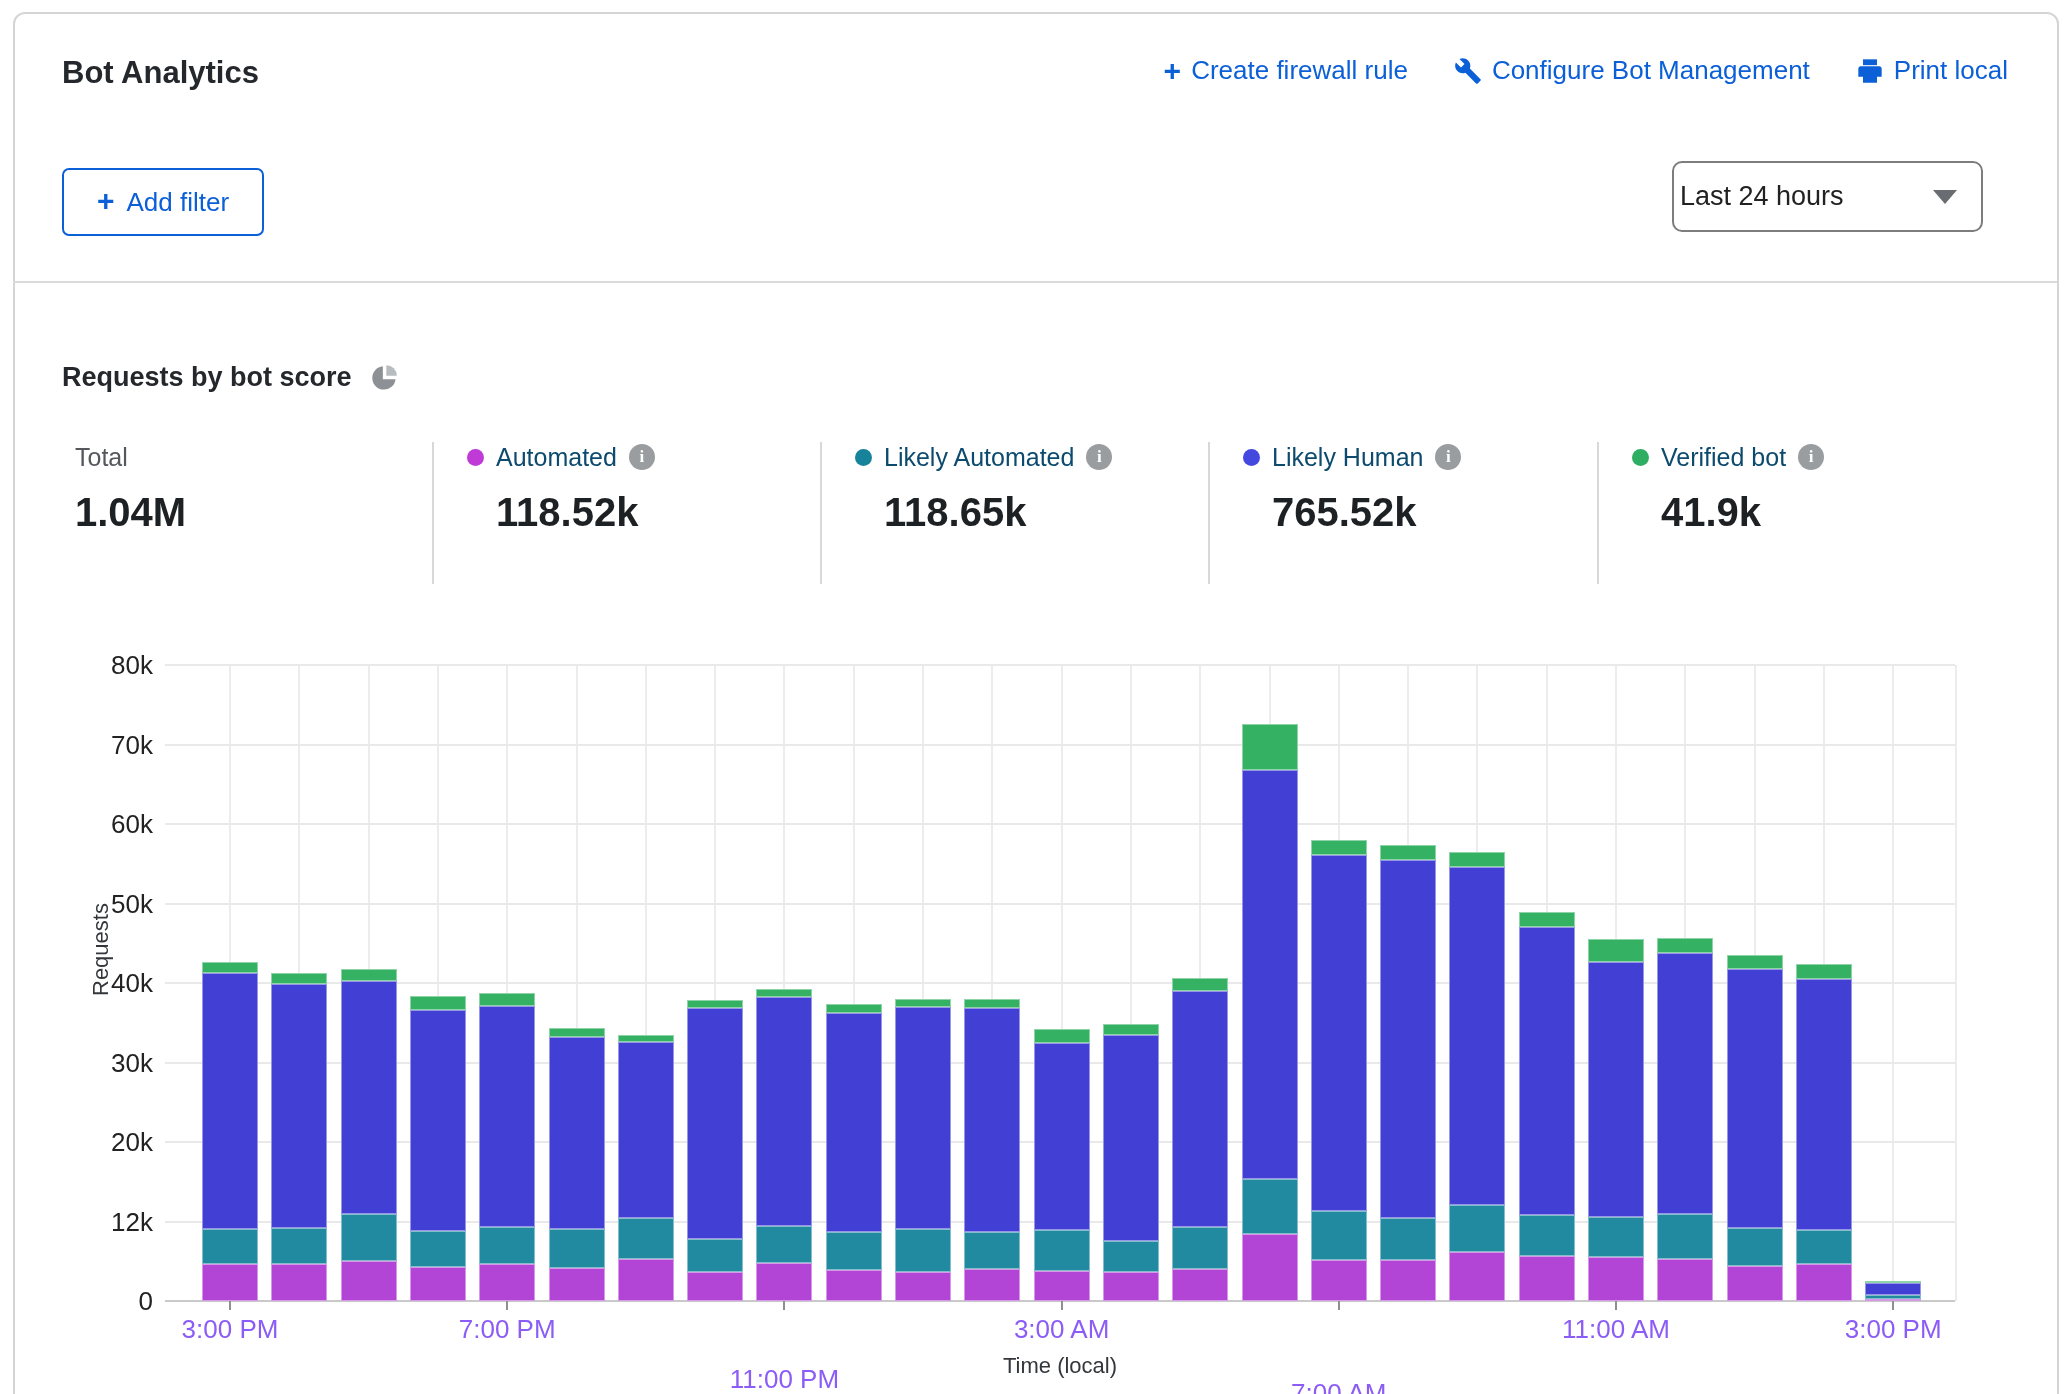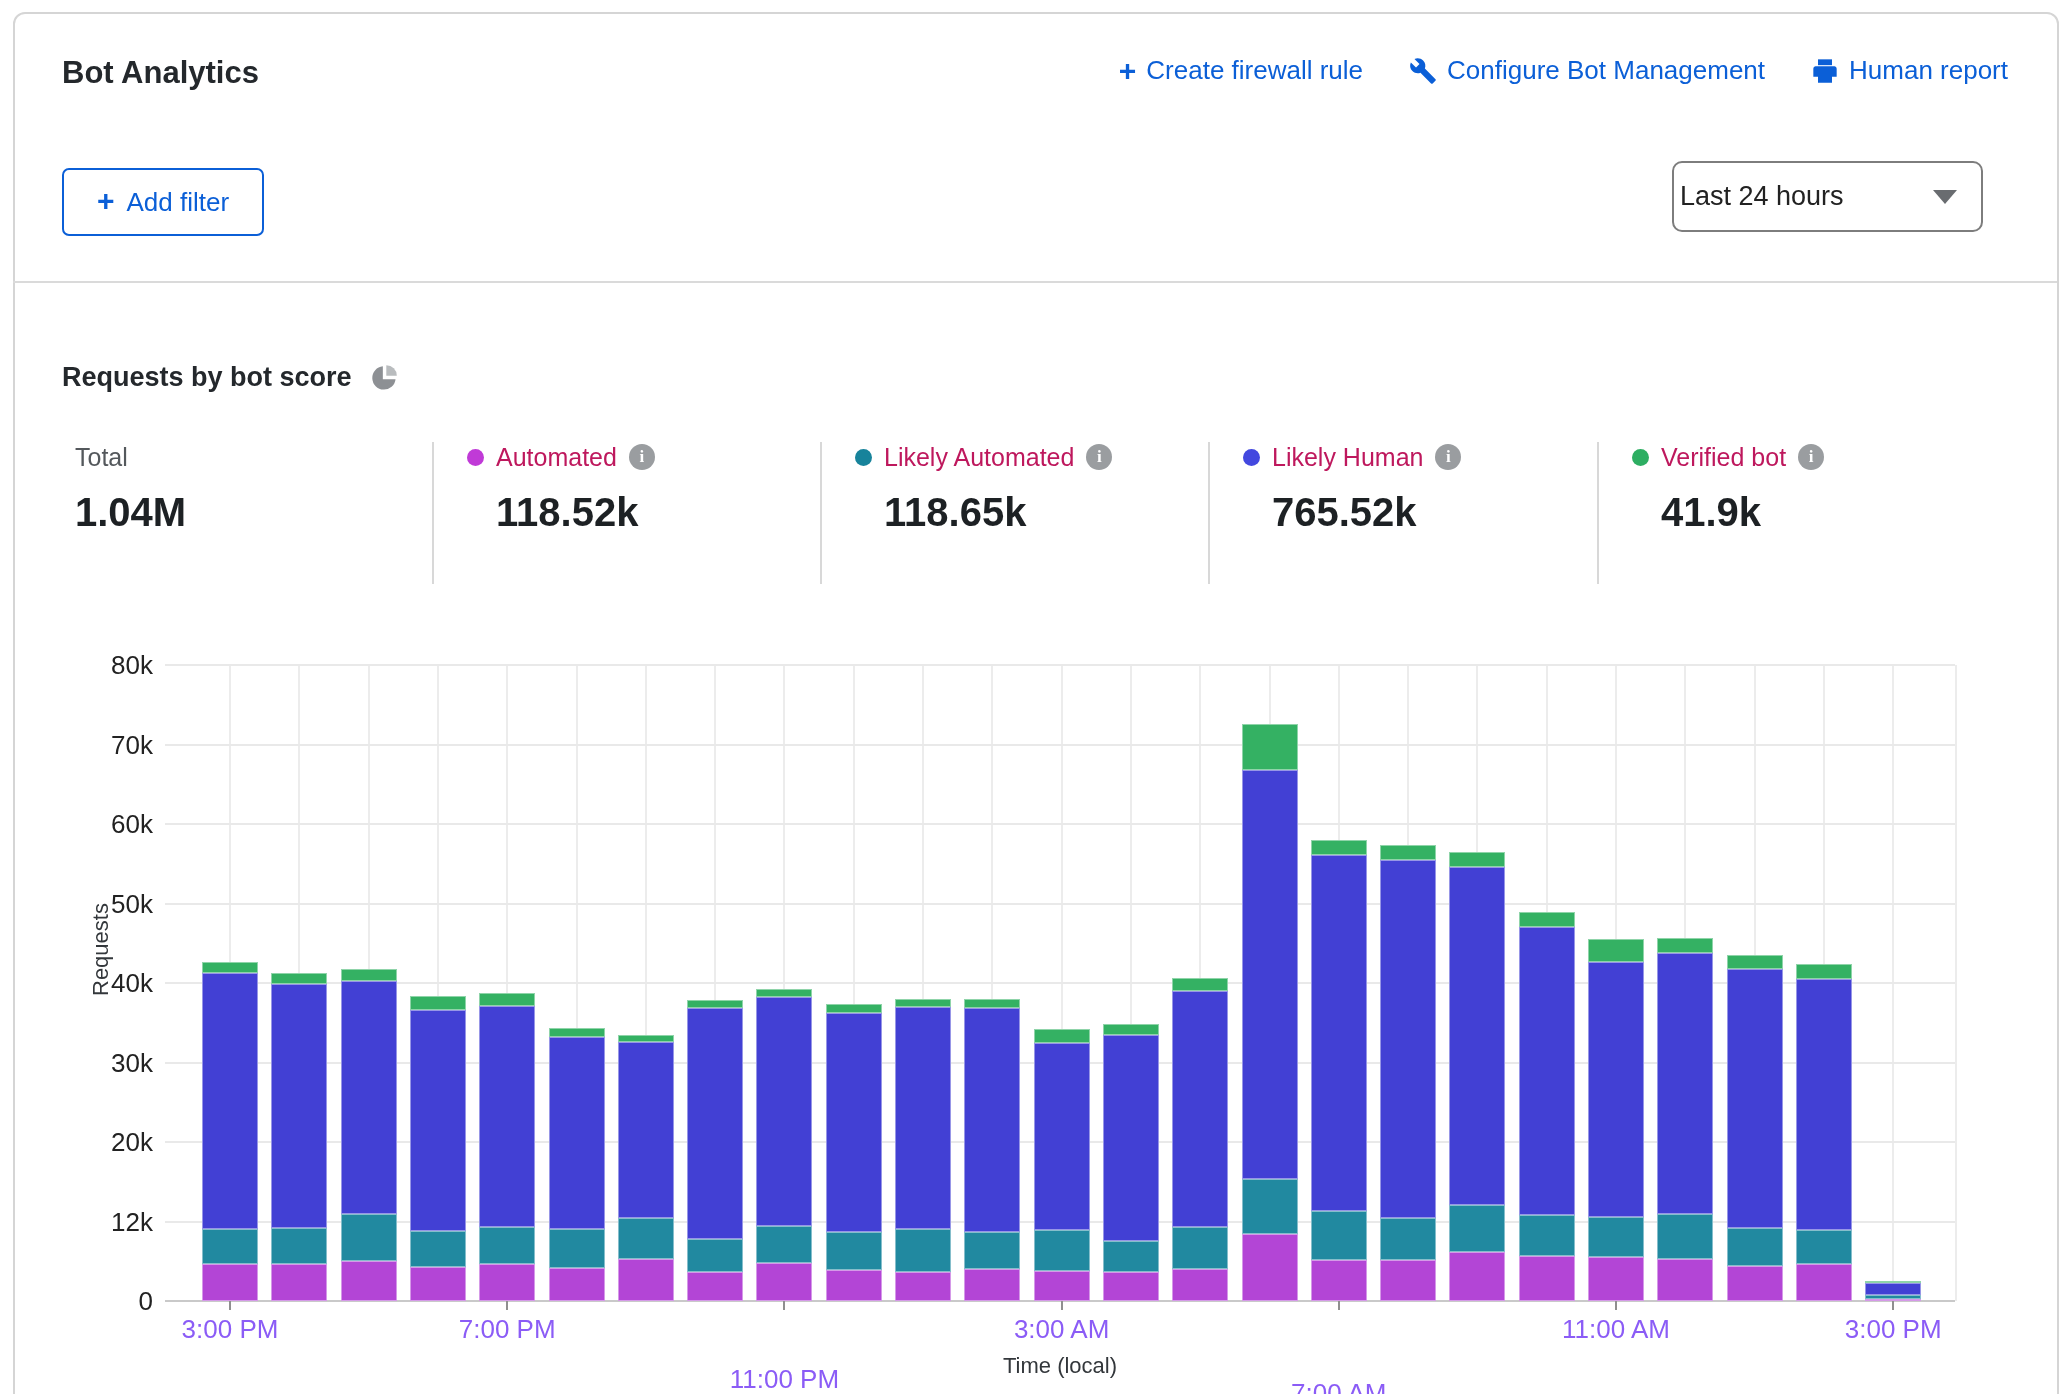--- a/index.html
+++ b/index.html
@@ -43,21 +43,21 @@
     position:absolute;left:13px;top:281px;width:2044px;height:0;border-top:2px solid #dadada;
   }
   
   .section-title-row{position:absolute;left:62px;top:362px;display:flex;align-items:center;gap:18px;}
   .section-title{font-size:27px;font-weight:bold;color:#24282c;}
   
   .stats-row{position:absolute;left:62px;top:440px;width:1946px;height:150px;}
   .stat{position:absolute;top:0;}
   .stat .lblrow{display:flex;align-items:center;gap:12px;height:34px;}
   .stat .dot{width:17px;height:17px;border-radius:50%;}
-  .stat .lbl{font-size:25px;color:#be185d;white-space:nowrap;}
+  .stat .lbl{font-size:25px;color:#0c4a6e;white-space:nowrap;}
   .stat .val{font-size:40px;font-weight:bold;color:#1d2124;margin-top:16px;}
   .stat.total .lbl{color:#54585c;}
   .stat .val.indent{margin-left:29px;}
   .stat-divider{position:absolute;top:2px;width:0;height:142px;border-left:2px solid #d8d8d8;}
   .info-icon{
     width:26px;height:26px;border-radius:50%;background:#9a9da0;color:#fff;
     display:inline-flex;align-items:center;justify-content:center;
     font-size:17px;font-weight:bold;font-family:"Liberation Serif","DejaVu Serif",serif;
   }
   
@@ -98,21 +98,21 @@
     </span>
     <span>Configure Bot Management</span>
   </div>
   <div class="hlink">
     <span>
       <svg class="icon-svg" width="28" height="28" viewBox="0 0 24 24" fill="#0b5fd7">
         <path d="M6 2h12v5H6z"></path>
           <path d="M4 8h16c1.1 0 2 .9 2 2v7h-4v5H6v-5H2v-7c0-1.1.9-2 2-2zm4 9h8v3H8z"></path>
       </svg>
     </span>
-    <span>Human report</span>
+    <span>Print local</span>
   </div>
 </div>
 
 <div class="btn-add-filter">
   <span class="plus">+</span>
   <span>Add filter</span>
 </div>
 
 <div class="time-select">
   <span class="sel-label">Last 24 hours</span>

